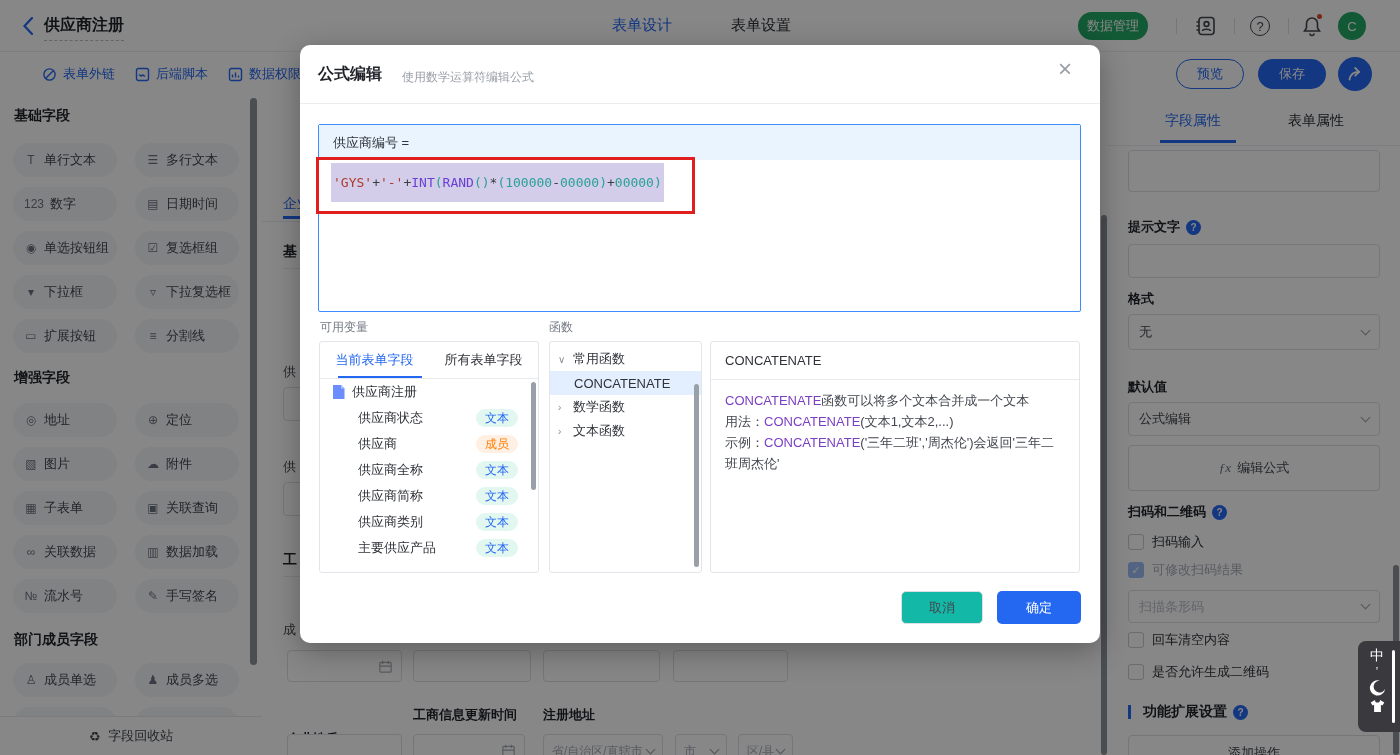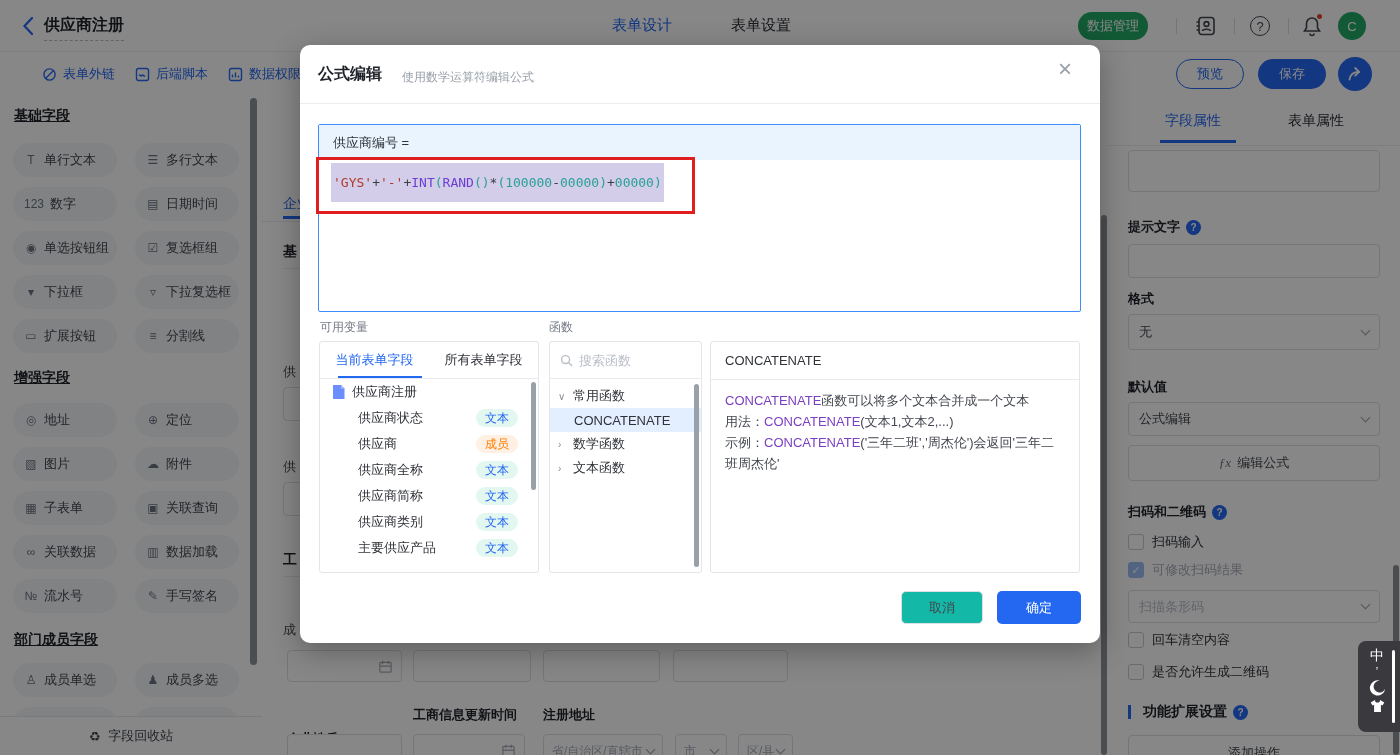--- a/index.html
+++ b/index.html
@@ -22,21 +22,21 @@
 
   
   .toolbar { position:absolute; left:0; top:52px; width:1400px; height:43px; background:#fff; }
   .tb-link { position:absolute; top:13px; display:flex; align-items:center; gap:6px; color:#2468f2; font-size:13px; cursor:pointer; }
   .btn-outline { position:absolute; top:7px; width:68px; height:30px; border:1px solid #2468f2; border-radius:15px; color:#2468f2; background:#fff; font-size:13px; display:flex; align-items:center; justify-content:center; }
   .btn-fill { position:absolute; top:7px; width:68px; height:30px; border-radius:15px; background:#2468f2; color:#fff; font-size:13px; display:flex; align-items:center; justify-content:center; }
   .btn-circle { position:absolute; left:1338px; top:5px; width:34px; height:34px; border-radius:50%; background:#2468f2; display:flex; align-items:center; justify-content:center; }
 
   
   .sidebar { position:absolute; left:0; top:95px; width:262px; height:660px; background:#fff; }
-  .sb-title { position:absolute; left:14px; font-size:14px; font-weight:bold; color:#1f2329;text-decoration:underline; }
+  .sb-title { position:absolute; left:14px; font-size:14px; font-weight:bold; color:#1f2329; }
   .sb-grid { position:absolute; left:13px; width:236px; display:grid; grid-template-columns:104px 104px; gap:10px 18px; }
   .sb-btn { height:34px; border-radius:17px; background:#f4f6f8; display:flex; align-items:center; padding-left:11px; gap:6px; font-size:13px; color:#42464e; cursor:pointer; overflow:hidden; white-space:nowrap; }
   .sb-ico { font-size:12px; color:#6b7280; min-width:14px; text-align:center; flex:none; }
   .sb-scroll { position:absolute; left:250px; top:3px; width:7px; height:567px; border-radius:4px; background:#8f9399; }
   .recycle { position:absolute; left:0; top:621px; width:262px; height:39px; background:#fff; border-top:1px solid #e8e8e8; display:flex; align-items:center; justify-content:center; gap:8px; font-size:13px; color:#42464e; z-index:2; cursor:pointer; }
 
   
   .canvas { position:absolute; left:262px; top:95px; width:846px; height:660px; background:#fff; }
   .cv-scroll { position:absolute; left:839px; top:120px; width:6px; height:540px; border-radius:3px; background:#8f9399; }
   .cv-tab { position:absolute; left:21px; top:100px; font-size:14px; color:#2468f2; }
@@ -397,21 +397,21 @@
     <div class="pr-select" style="top:219px;height:36px;">
       <span>无</span>
         <span class="chev"></span>
     </div>
 
     <div class="pr-label" style="top:283px;">默认值</div>
     <div class="pr-select" style="top:307px;height:34px;">
       <span>公式编辑</span>
         <span class="chev"></span>
     </div>
-    <div class="pr-btn" style="top:350px;height:36px;">
+    <div class="pr-btn" style="top:350px;height:46px;">
       <span style="font-style:italic;font-family:'Liberation Serif','DejaVu Serif',serif;color:#6b7280;">ƒx</span>
       <span>编辑公式</span>
     </div>
 
     <div class="pr-label" style="top:408px;">
       <span>扫码和二维码</span>
         <span class="qmark">?</span>
     </div>
     <div class="cb-row" style="top:438px;">
       <span class="cb"></span>
@@ -505,27 +505,20 @@
 
           <div class="tree-row tree-field">
             <span>主要供应产品</span>
             <span class="badge badge-text">文本</span>
           </div>
         </div>
       <div class="var-scroll"></div>
     </div>
 
     <div class="panel fn-panel">
-      <div class="fn-search">
-        <svg width="13" height="13" viewBox="0 0 14 14" fill="none" stroke="#b9bec8" stroke-width="1.5">
-            <circle cx="6" cy="6" r="4.3"></circle>
-            <path d="M9.3 9.3 L13 13"></path>
-          </svg>
-        <input type="text" placeholder="搜索函数" style="">
-      </div>
       <div style="padding-top:5px;">
         <div class="fn-row fn-group">
           <span class="fn-caret">∨</span>
           <span>常用函数</span>
         </div>
         <div class="fn-row fn-sel">CONCATENATE</div>
         <div class="fn-row fn-group">
           <span class="fn-caret">›</span>
           <span>数学函数</span>
         </div>

